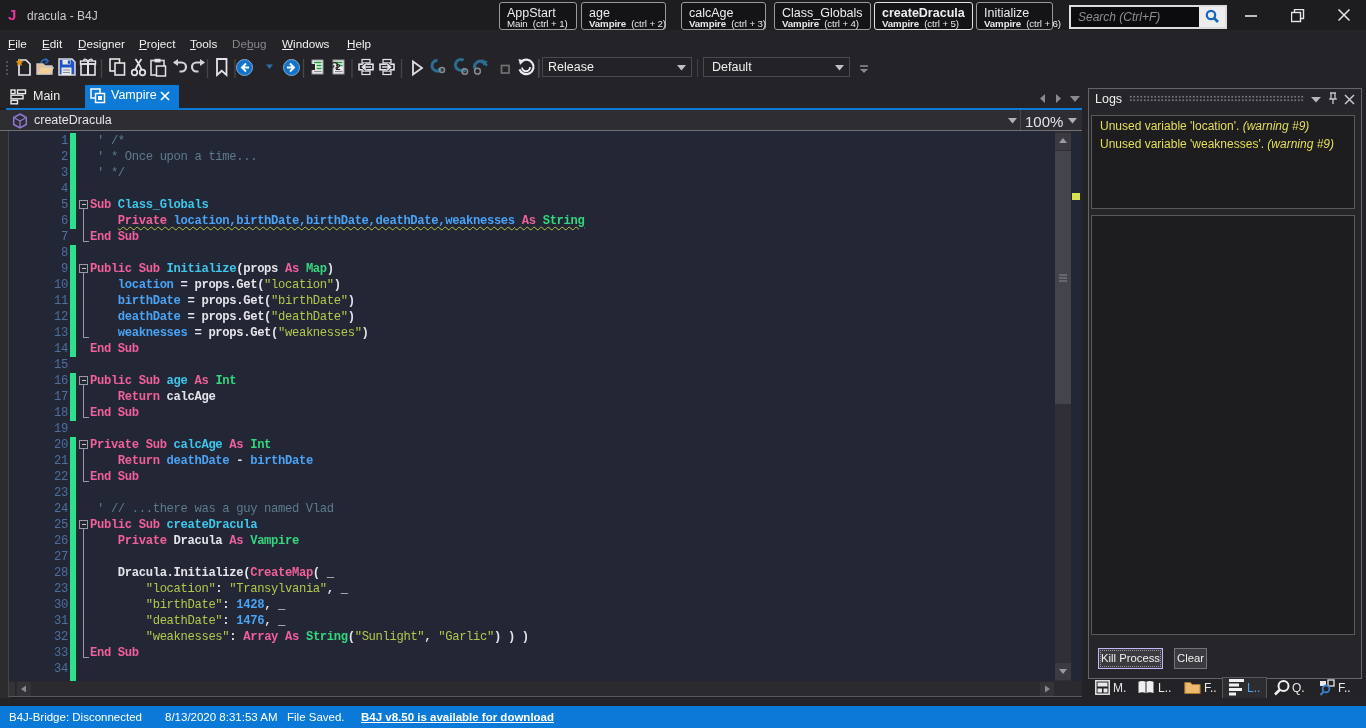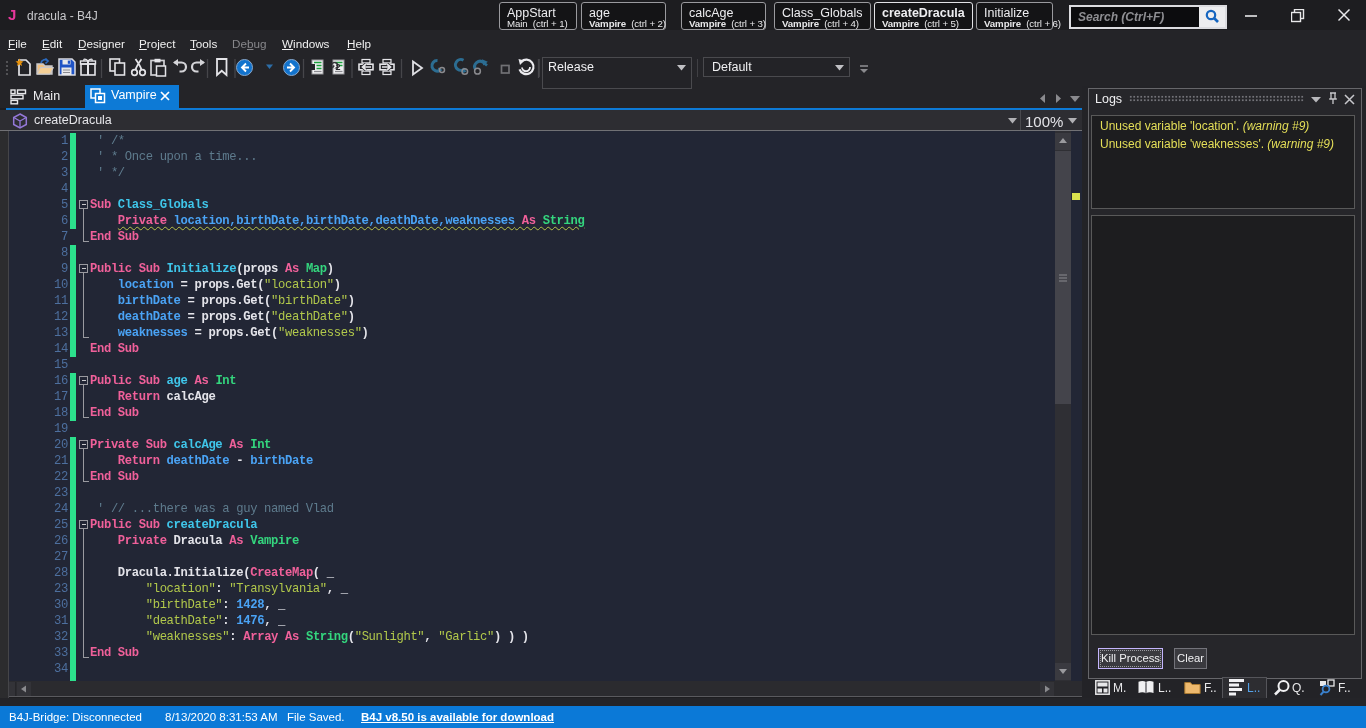--- a/index.html
+++ b/index.html
@@ -61,21 +61,21 @@
   </div>
 <div class="abs mbtn" style="left:874px;width:99px;border-color:#e2e2e6;">
     <span class="l1" style="font-weight:bold;">createDracula</span>
     <span class="l2"><b>Vampire</b>&nbsp;&nbsp;(ctrl + 5)</span>
   </div>
 <div class="abs mbtn" style="left:976px;width:77px;">
     <span class="l1">Initialize</span>
     <span class="l2"><b>Vampire</b>&nbsp;&nbsp;(ctrl + 6)</span>
   </div>
 
-<div class="abs" style="left:1069px;top:5px;width:158px;height:24px;background:#0c0c0e;border:2px solid #dcdce0;font-weight:bold;">
+<div class="abs" style="left:1069px;top:5px;width:158px;height:24px;background:#0c0c0e;border:2px solid #dcdce0;">
   <span class="abs" style="left:7px;top:3px;font-size:12px;font-style:italic;color:#8e8e92;">Search (Ctrl+F)</span>
   <span class="abs" style="left:128px;top:0;width:26px;height:20px;background:#ededef;">
     <svg width="26" height="20" viewBox="0 0 26 20">
         <circle cx="12" cy="8" r="4.2" fill="none" stroke="#1565c0" stroke-width="2.2"></circle>
         <line x1="15" y1="11" x2="19" y2="15" stroke="#1565c0" stroke-width="2.6"></line>
       </svg>
   </span>
 </div>
 
 <svg class="abs" style="left:1245px;top:8px;" width="14" height="16">
@@ -244,21 +244,21 @@
   <rect x="501.5" y="65.5" width="7.5" height="7.5" transform="translate(0,-55)" fill="none" stroke="#717175" stroke-width="1.7"></rect>
 
   <g transform="translate(518,3)">
       <path d="M3.2 3.8 a7.2 7.2 0 1 1 -1.7 7.5" fill="none" stroke="#ececf0" stroke-width="2.2"></path>
       <path d="M0.5 1 l6 1.5 -4.5 4.5 z" fill="#ececf0"></path>
       <path d="M12 9 a4 4 0 0 1 -8 .5" fill="none" stroke="#ececf0" stroke-width="1.8"></path>
     </g>
   <line x1="538.5" y1="4" x2="538.5" y2="23" stroke="#46464a" stroke-width="1.3"></line>
 </svg>
 
-<div class="abs" style="left:542px;top:57px;width:150px;height:32px;background:#232327;border:1px solid #4a4a4e;">
+<div class="abs" style="left:542px;top:57px;width:150px;height:20px;background:#232327;border:1px solid #4a4a4e;">
   <span class="abs" style="left:5px;top:2px;font-size:12.5px;color:#f0f0f2;">Release</span>
   <svg class="abs" style="right:4px;top:7px;" width="10" height="6">
       <path d="M0 0 h9 l-4.5 5.5 z" fill="#c0c0c4"></path>
     </svg>
 </div>
 <div class="abs" style="left:703px;top:57px;width:147px;height:20px;background:#232327;border:1px solid #4a4a4e;">
   <span class="abs" style="left:8px;top:2px;font-size:12.5px;color:#f0f0f2;">Default</span>
   <svg class="abs" style="right:4px;top:7px;" width="10" height="6">
       <path d="M0 0 h9 l-4.5 5.5 z" fill="#c0c0c4"></path>
     </svg>

